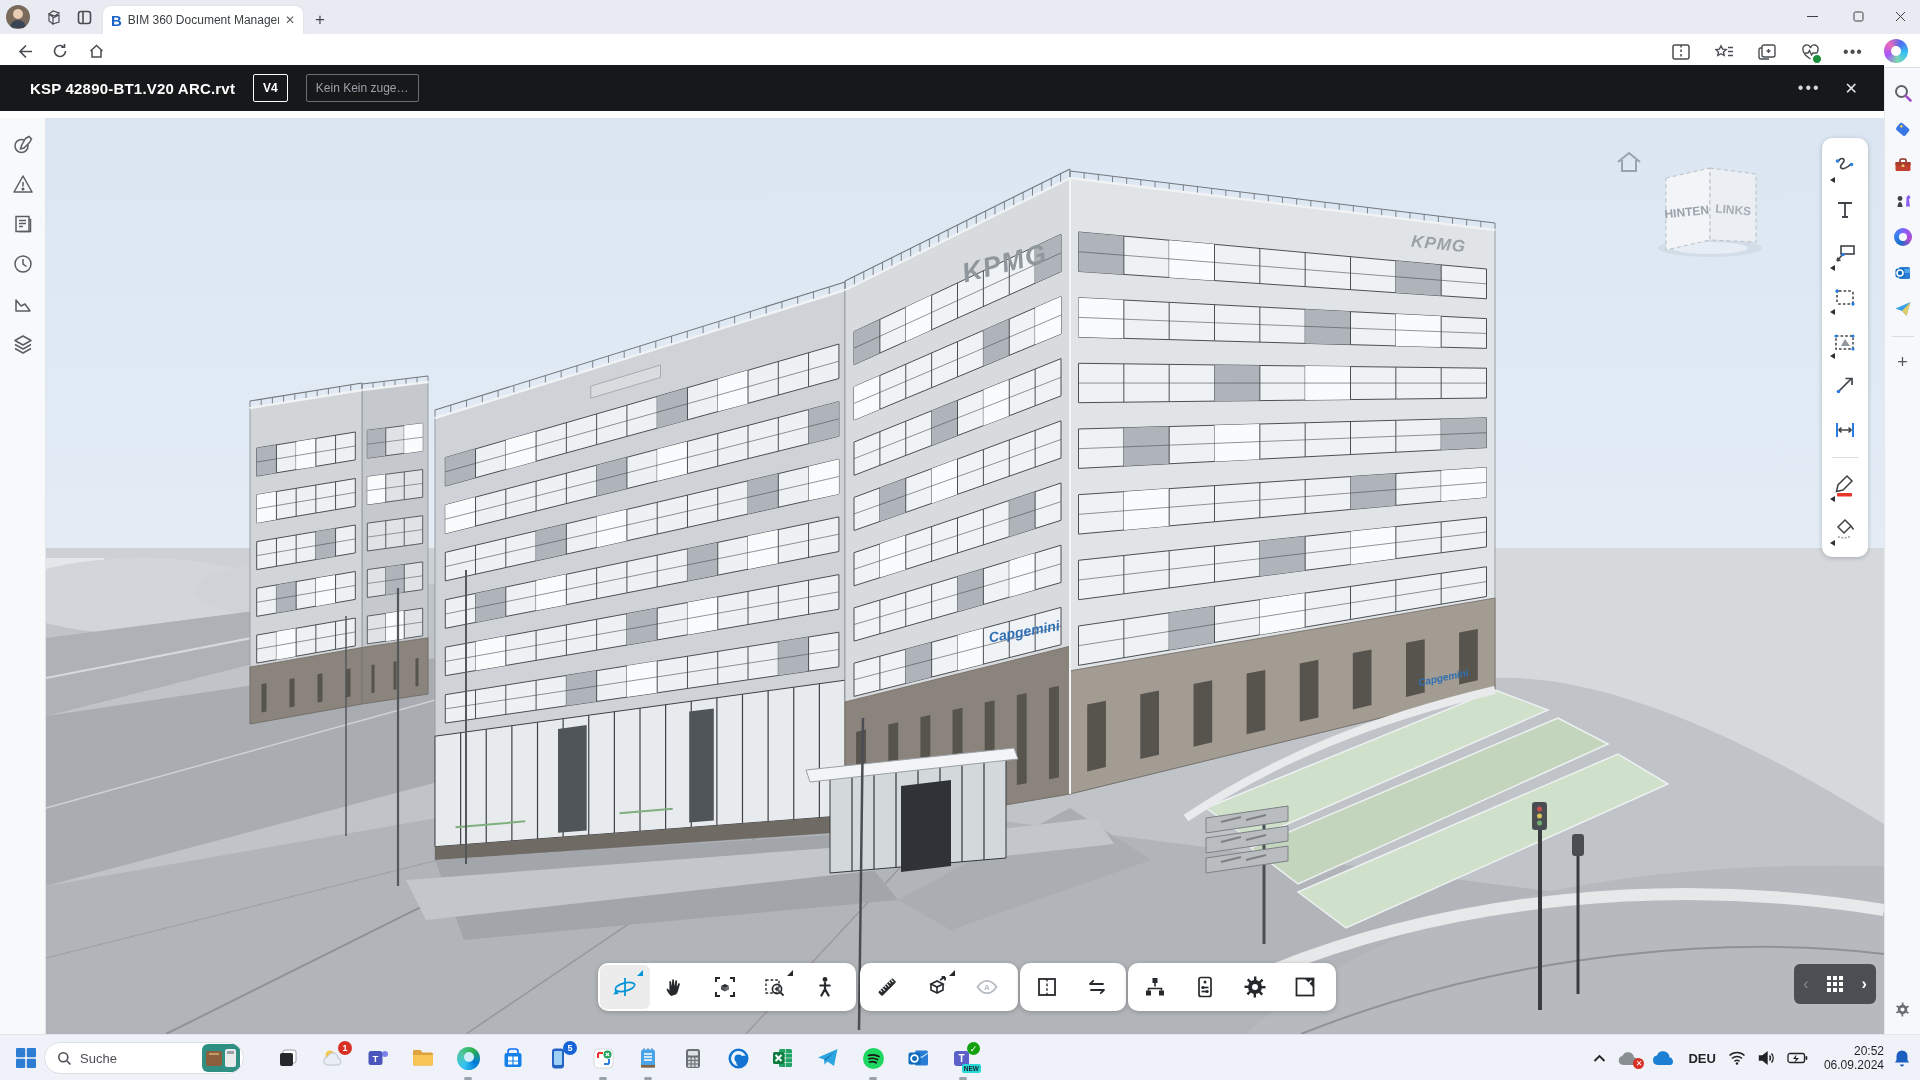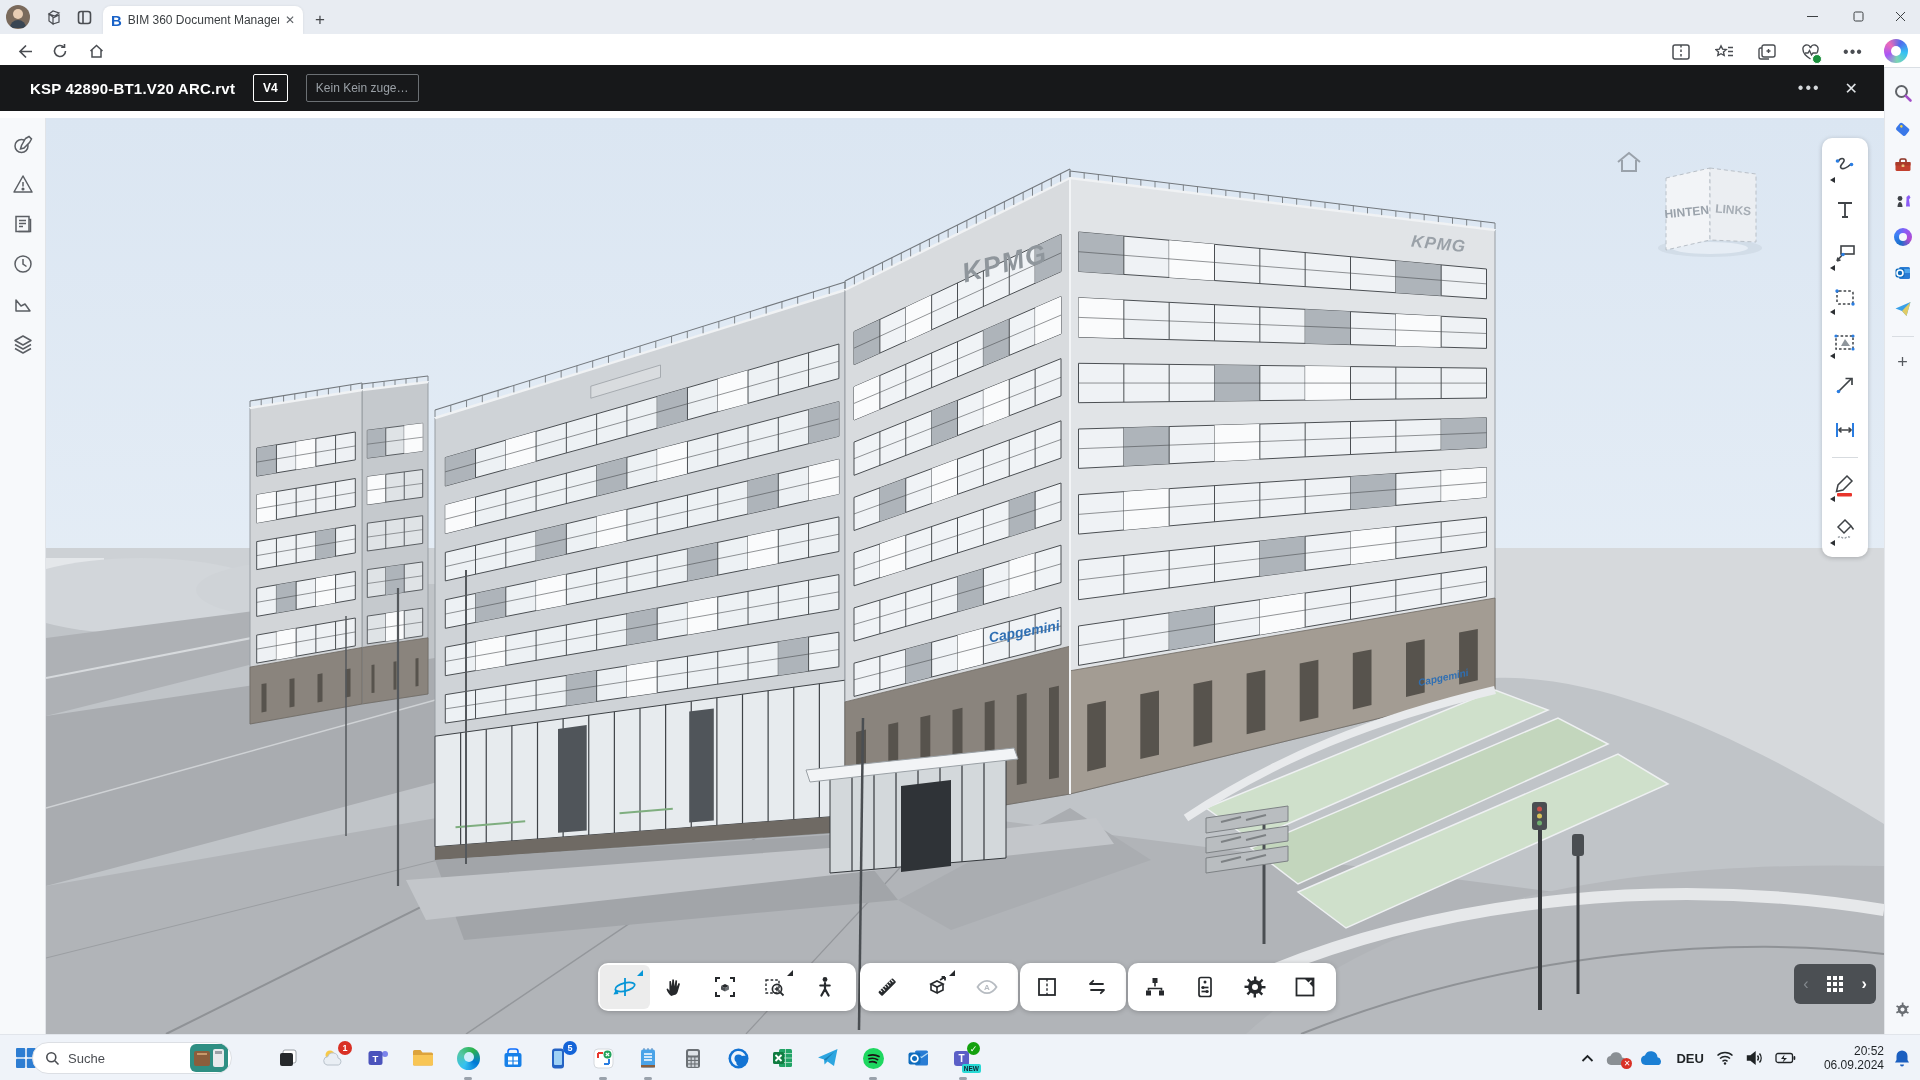--- a/index.html
+++ b/index.html
@@ -43,26 +43,26 @@
   #edgebar{position:absolute;left:1884px;top:68px;width:36px;height:966px;background:#f6f8fb;border-left:1px solid #e3e6ea;
            box-sizing:border-box;display:flex;flex-direction:column;align-items:center}
   #edgebar .eic{width:22px;height:22px;margin-top:14px;display:flex;align-items:center;justify-content:center}
   
   #taskbar{position:absolute;left:0;top:1034px;width:1920px;height:46px;background:#eff3f9;border-top:1px solid #e1e5eb;box-sizing:border-box}
   .tico{position:absolute;top:11px;width:24px;height:24px;display:flex;align-items:center;justify-content:center}
   .rundash{position:absolute;left:8px;top:31px;width:8px;height:3px;border-radius:2px;background:#9aa2ac}
   .badge{position:absolute;top:-5px;right:-7px;min-width:14px;height:14px;border-radius:7px;background:#d93025;color:#fff;
          font-size:9px;font-weight:bold;display:flex;align-items:center;justify-content:center;padding:0 3px;box-sizing:border-box}
   .badge.blue{background:#1464d8}
-  #searchpill{position:absolute;left:32px;top:7px;width:200px;height:32px;background:#fff;border:1px solid #dcdfe4;
+  #searchpill{position:absolute;left:44px;top:7px;width:200px;height:32px;background:#fff;border:1px solid #dcdfe4;
               border-radius:16px;display:flex;align-items:center;box-sizing:border-box;overflow:hidden}
   #searchpill span{font-size:13px;color:#4a4d52;margin-left:8px;flex:1}
   #tray{position:absolute;right:0;top:0;height:46px;display:flex;align-items:center}
   .trayico{display:flex;align-items:center;justify-content:center;margin:0 6px}
-  #clock{font-size:12px;color:#1f2326;text-align:right;line-height:14px;margin:0 4px 0 22px}
+  #clock{font-size:12px;color:#1f2326;text-align:right;line-height:14px;margin:0 4px 0 10px}
   
   #viewcube{position:absolute;left:1600px;top:130px;width:230px;height:140px;pointer-events:none}
   svg text{font-family:"Liberation Sans",sans-serif}
 </style>
 </head>
 <body>
 
 <div id="titlebar">
   <div class="abs" style="left:6px;top:5px;width:24px;height:24px;border-radius:50%;background:#7a6a5c;overflow:hidden">
     <div style="width:10px;height:10px;border-radius:50%;background:#e8cdb4;margin:4px auto 0"></div>

